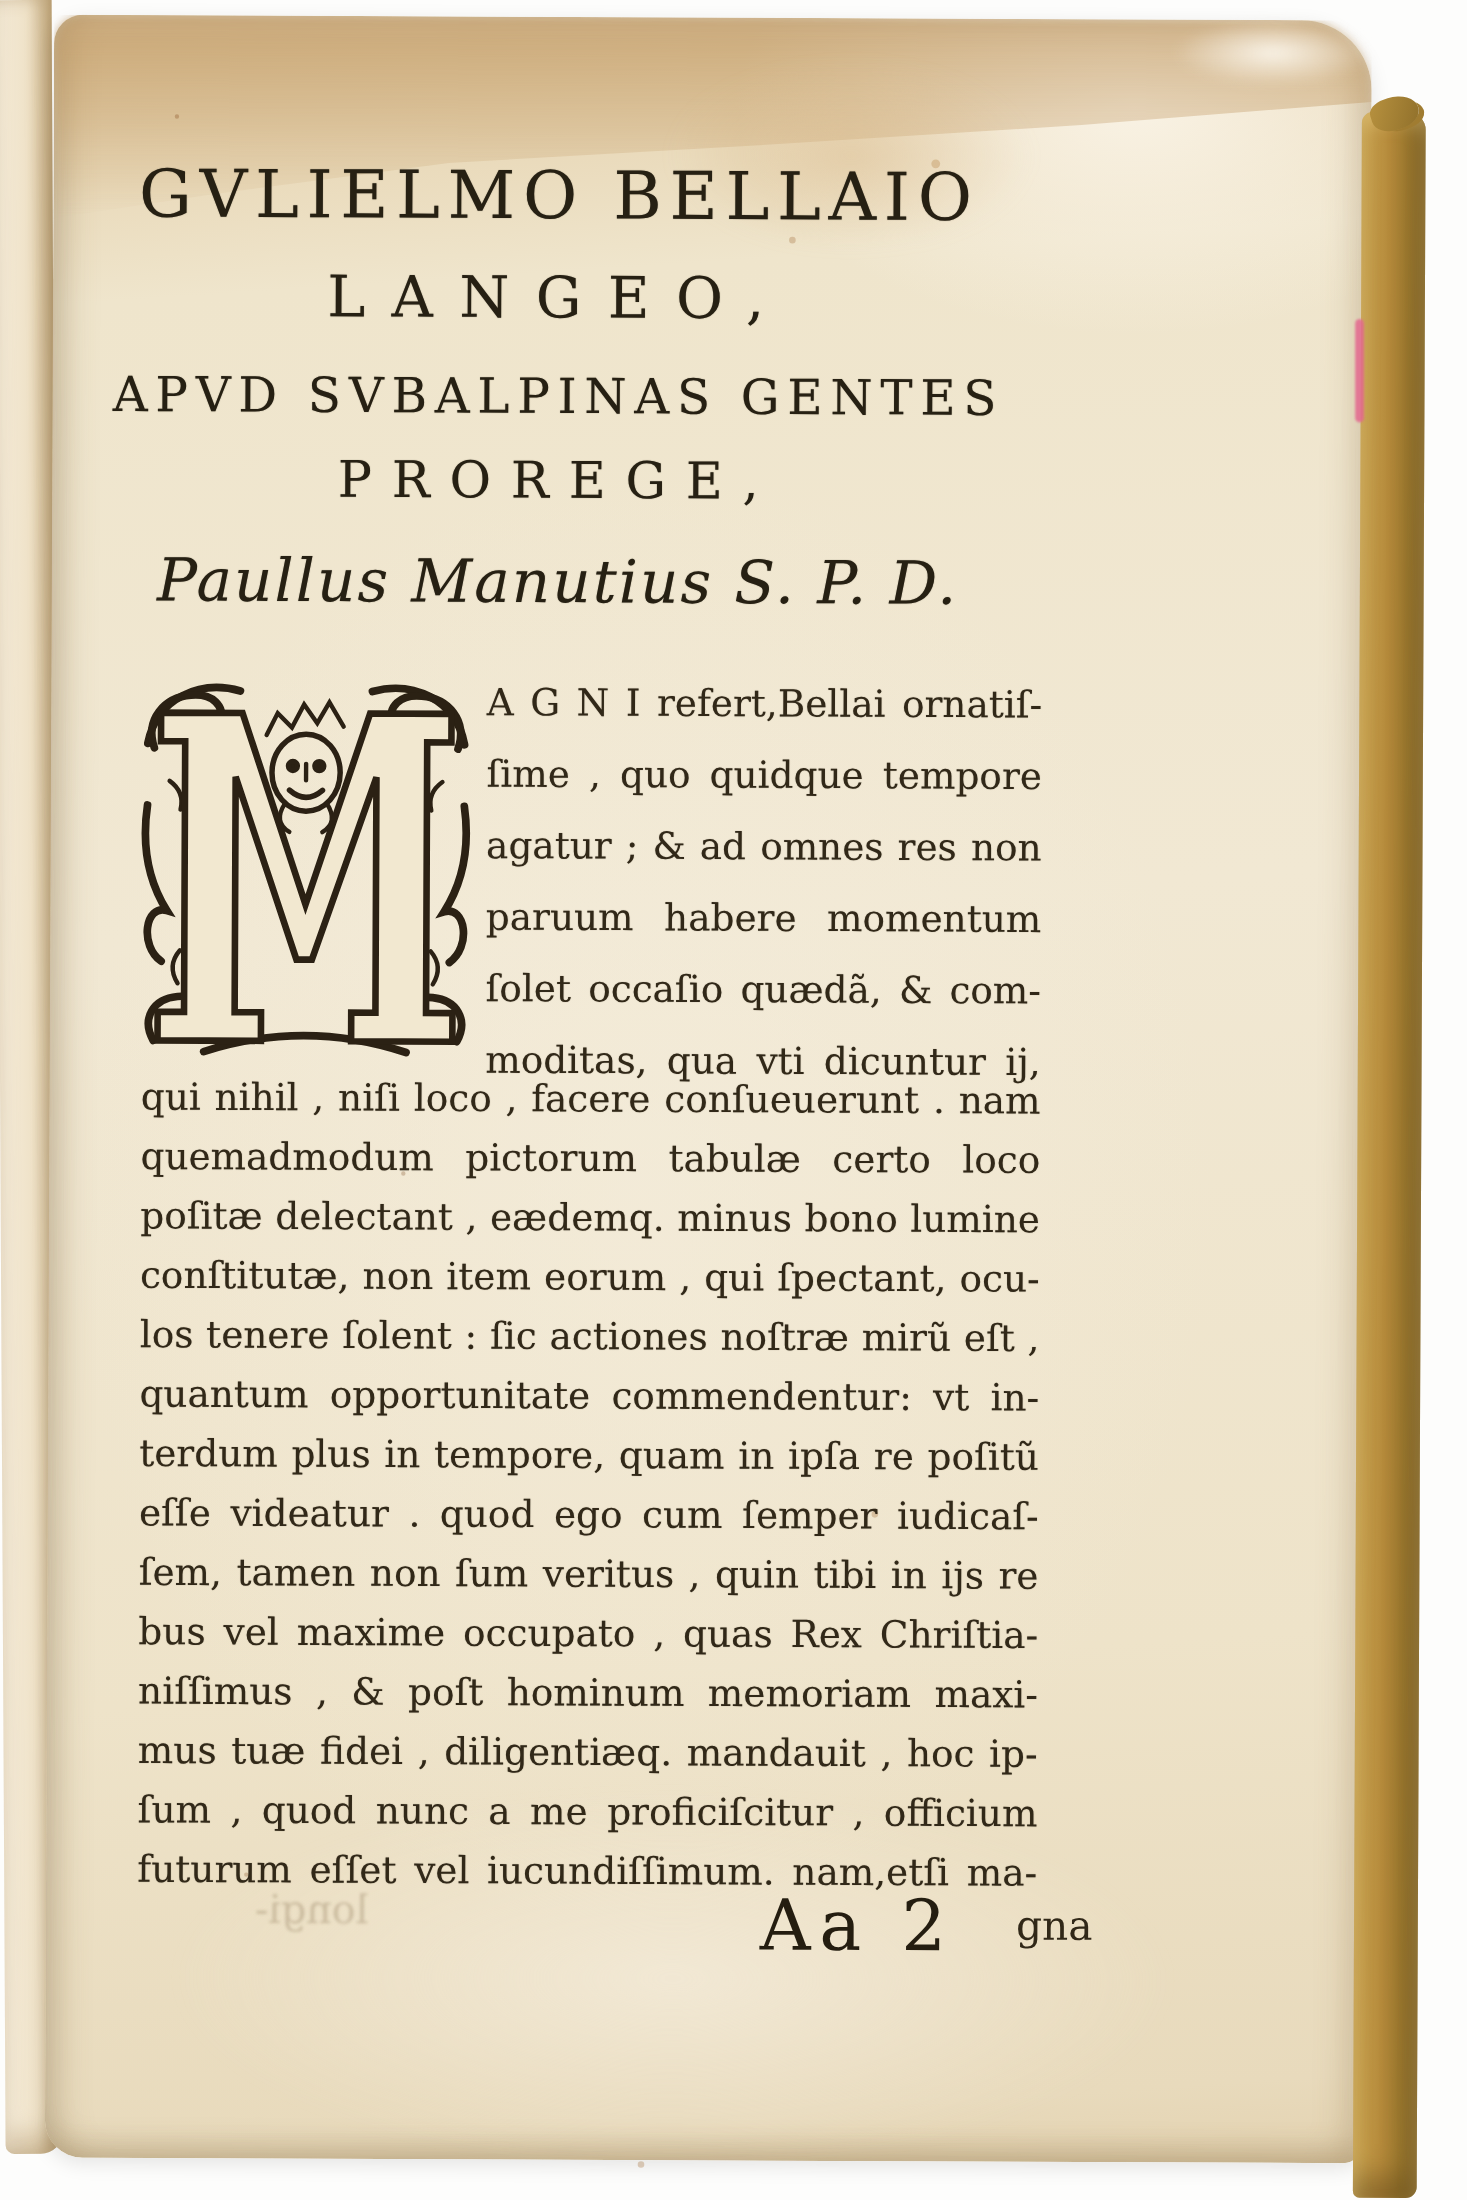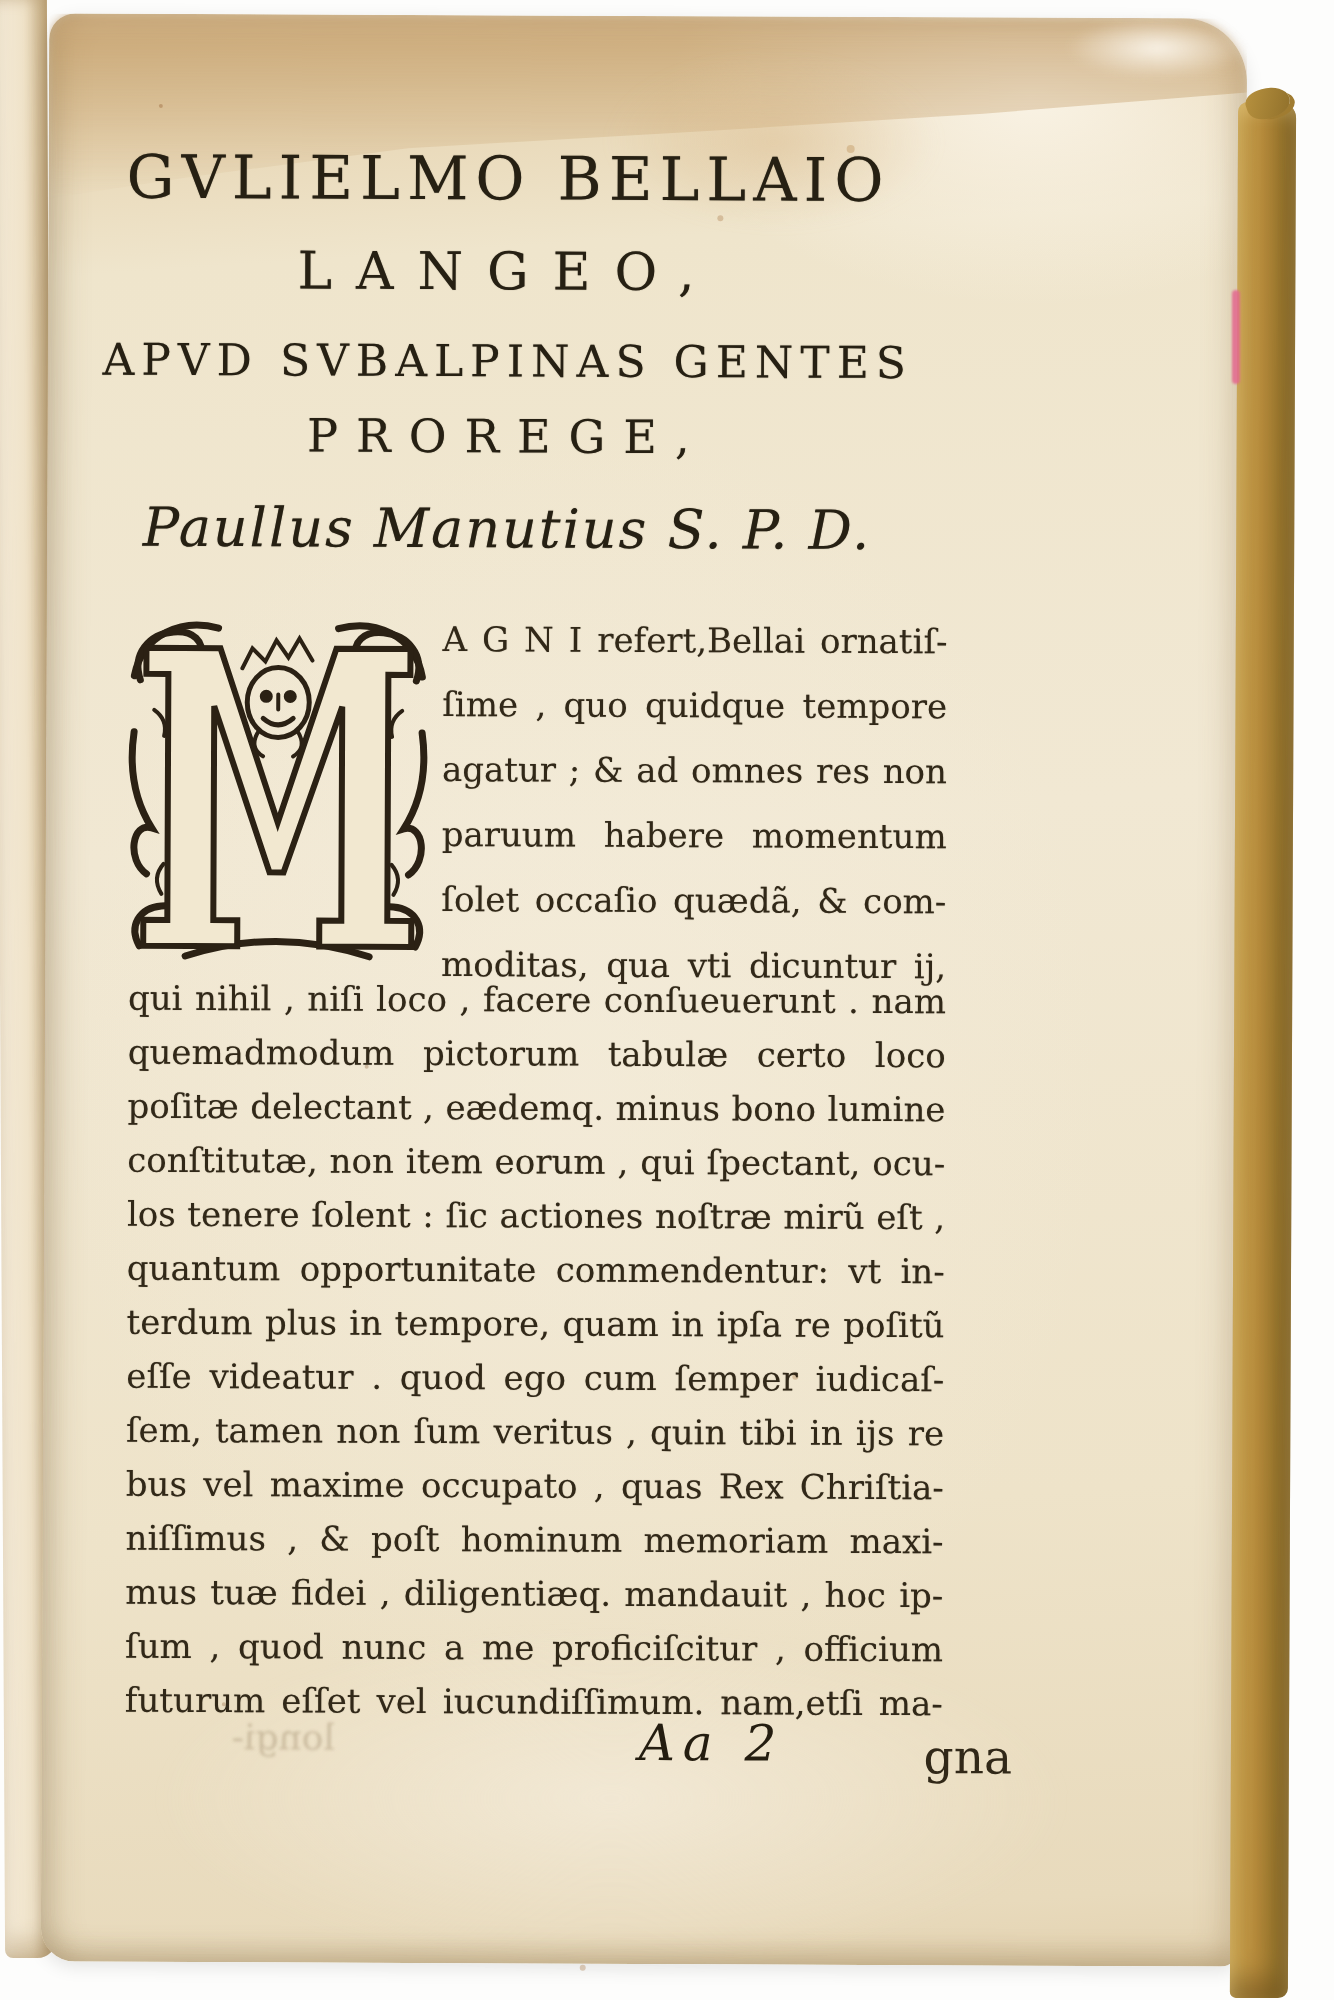--- a/index.html
+++ b/index.html
@@ -106,23 +106,23 @@
     color:#312818;text-shadow:0 0 1px rgba(49,40,24,.4);
     white-space:nowrap;
   }
   .indent-block{position:absolute;left:356px;top:592px;width:505px;}
   .indent-block .body-line{line-height:65px;font-size:34px;white-space:normal;}
   .full-block{position:absolute;left:43px;top:957px;width:818px;}
   .full-block .body-line{white-space:normal;}
 
   .dropcap{position:absolute;left:38px;top:600px;width:308px;height:352px;}
 
-  .sig-aa{position:absolute;left:557px;top:1698px;font-size:50px;font-style:italic;
+  .sig-aa{position:absolute;left:609px;top:1698px;font-size:64px;
           letter-spacing:8px;color:#241d10;}
-  .sig-gna{position:absolute;left:842px;top:1712px;font-size:47px;color:#312818;}
+  .sig-gna{position:absolute;left:842px;top:1712px;font-size:37px;color:#312818;}
   .ghost{
     position:absolute;left:150px;top:1702px;font-size:36px;
     color:rgba(125,102,68,.30);transform:scaleX(-1);filter:blur(1.5px);
   }
 </style>
 </head>
 <body>
 
 <div class="photo">
 

